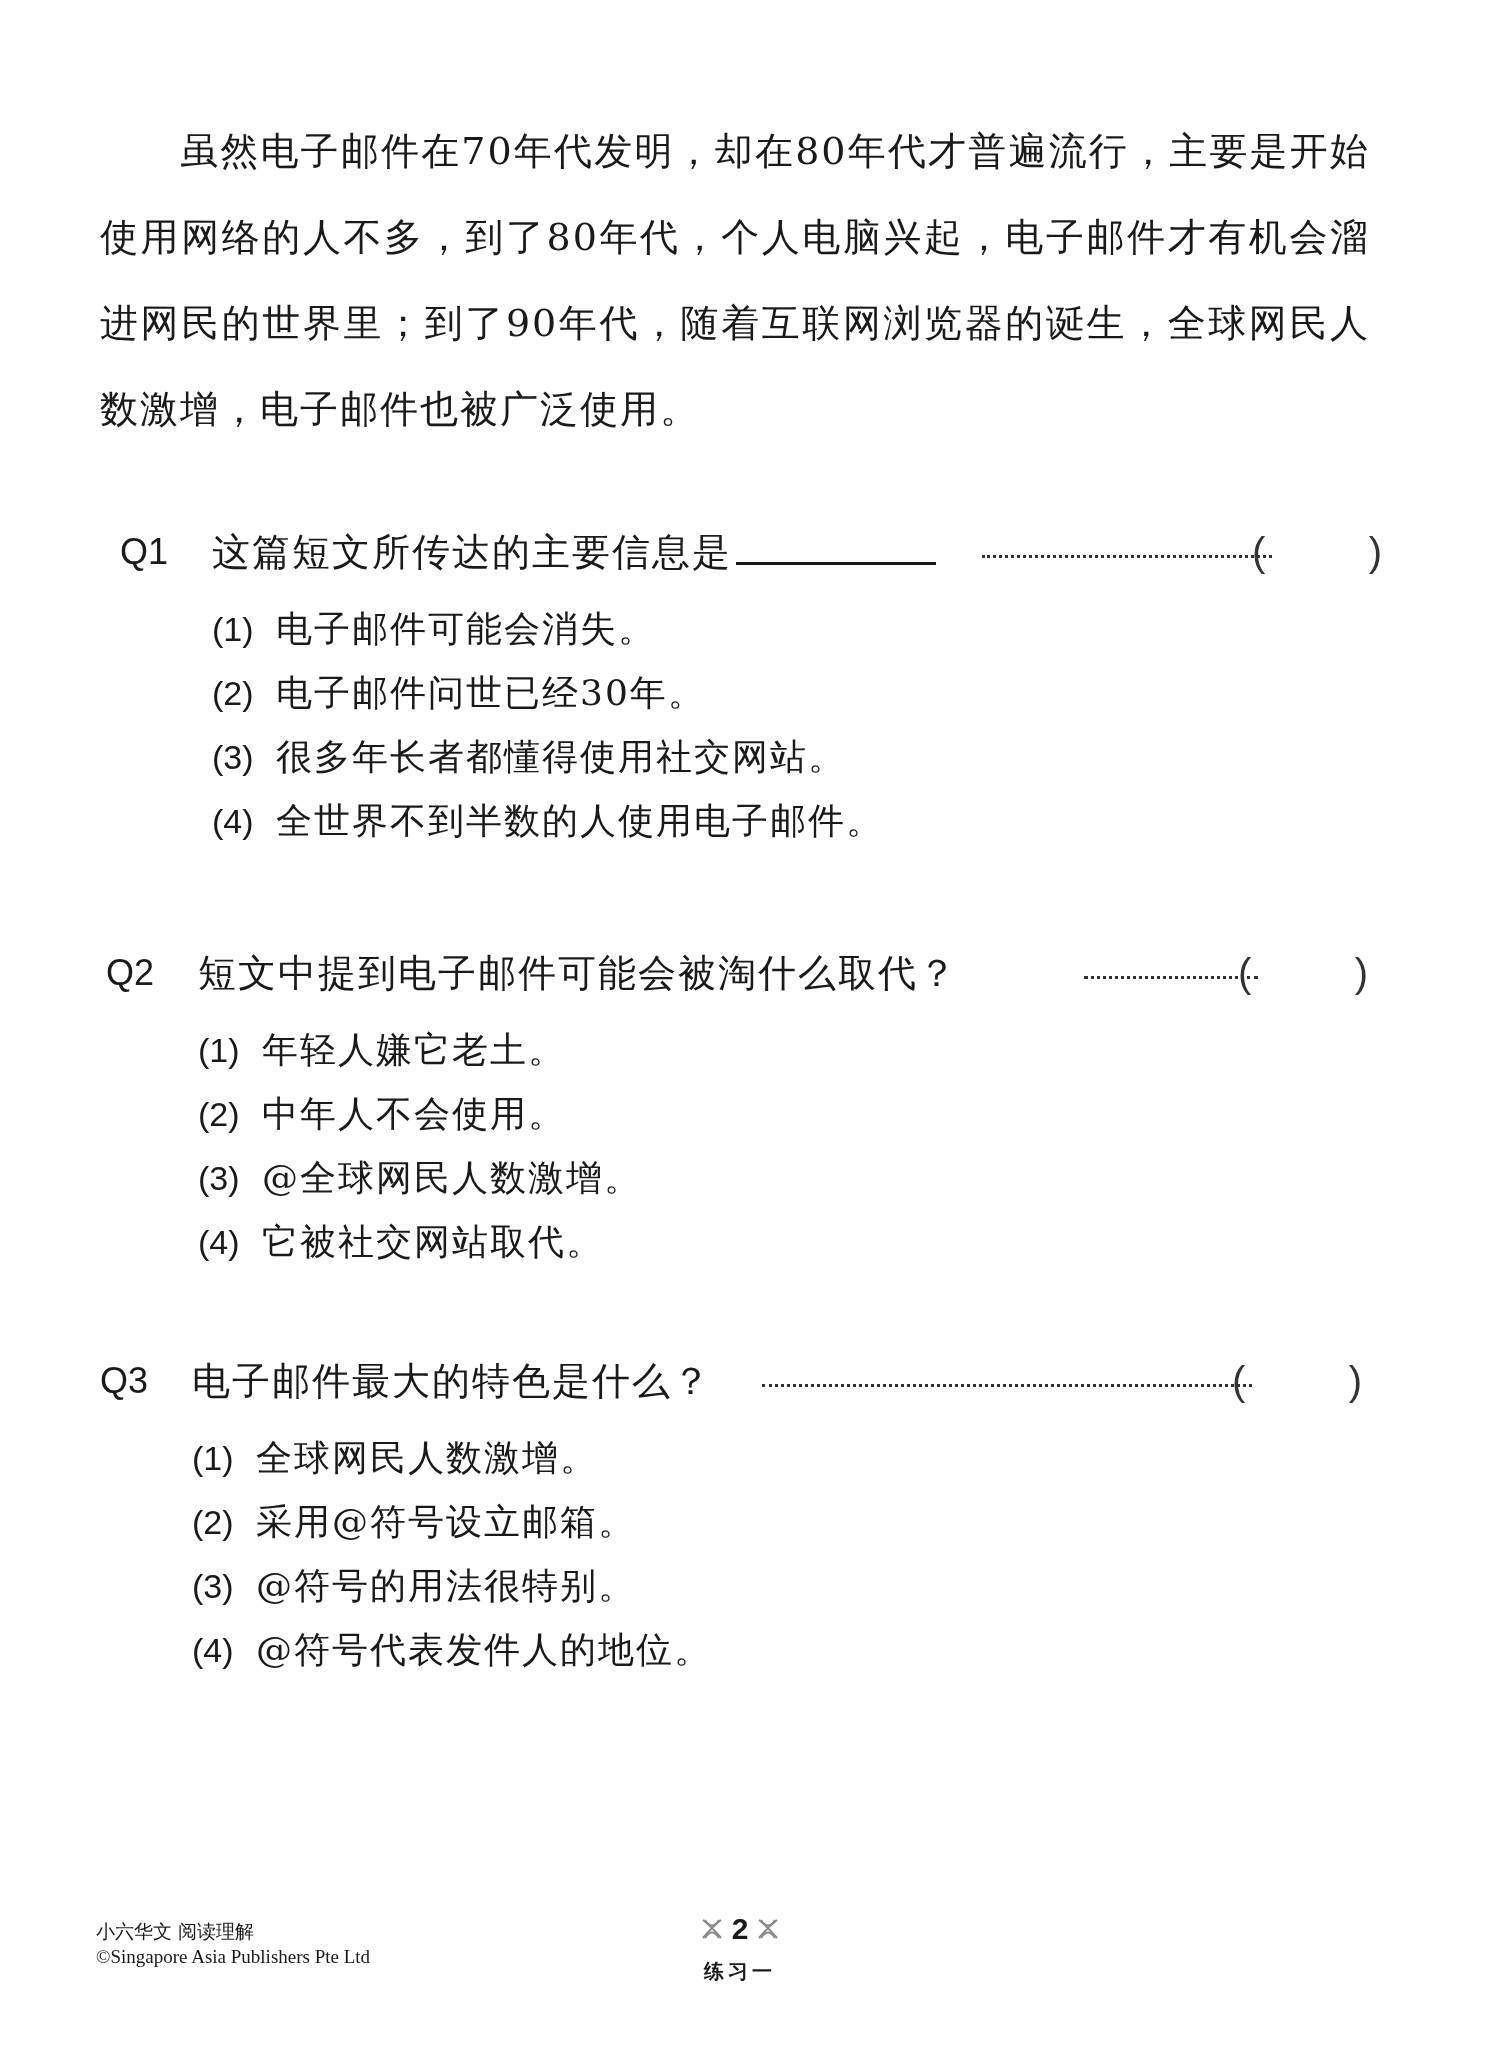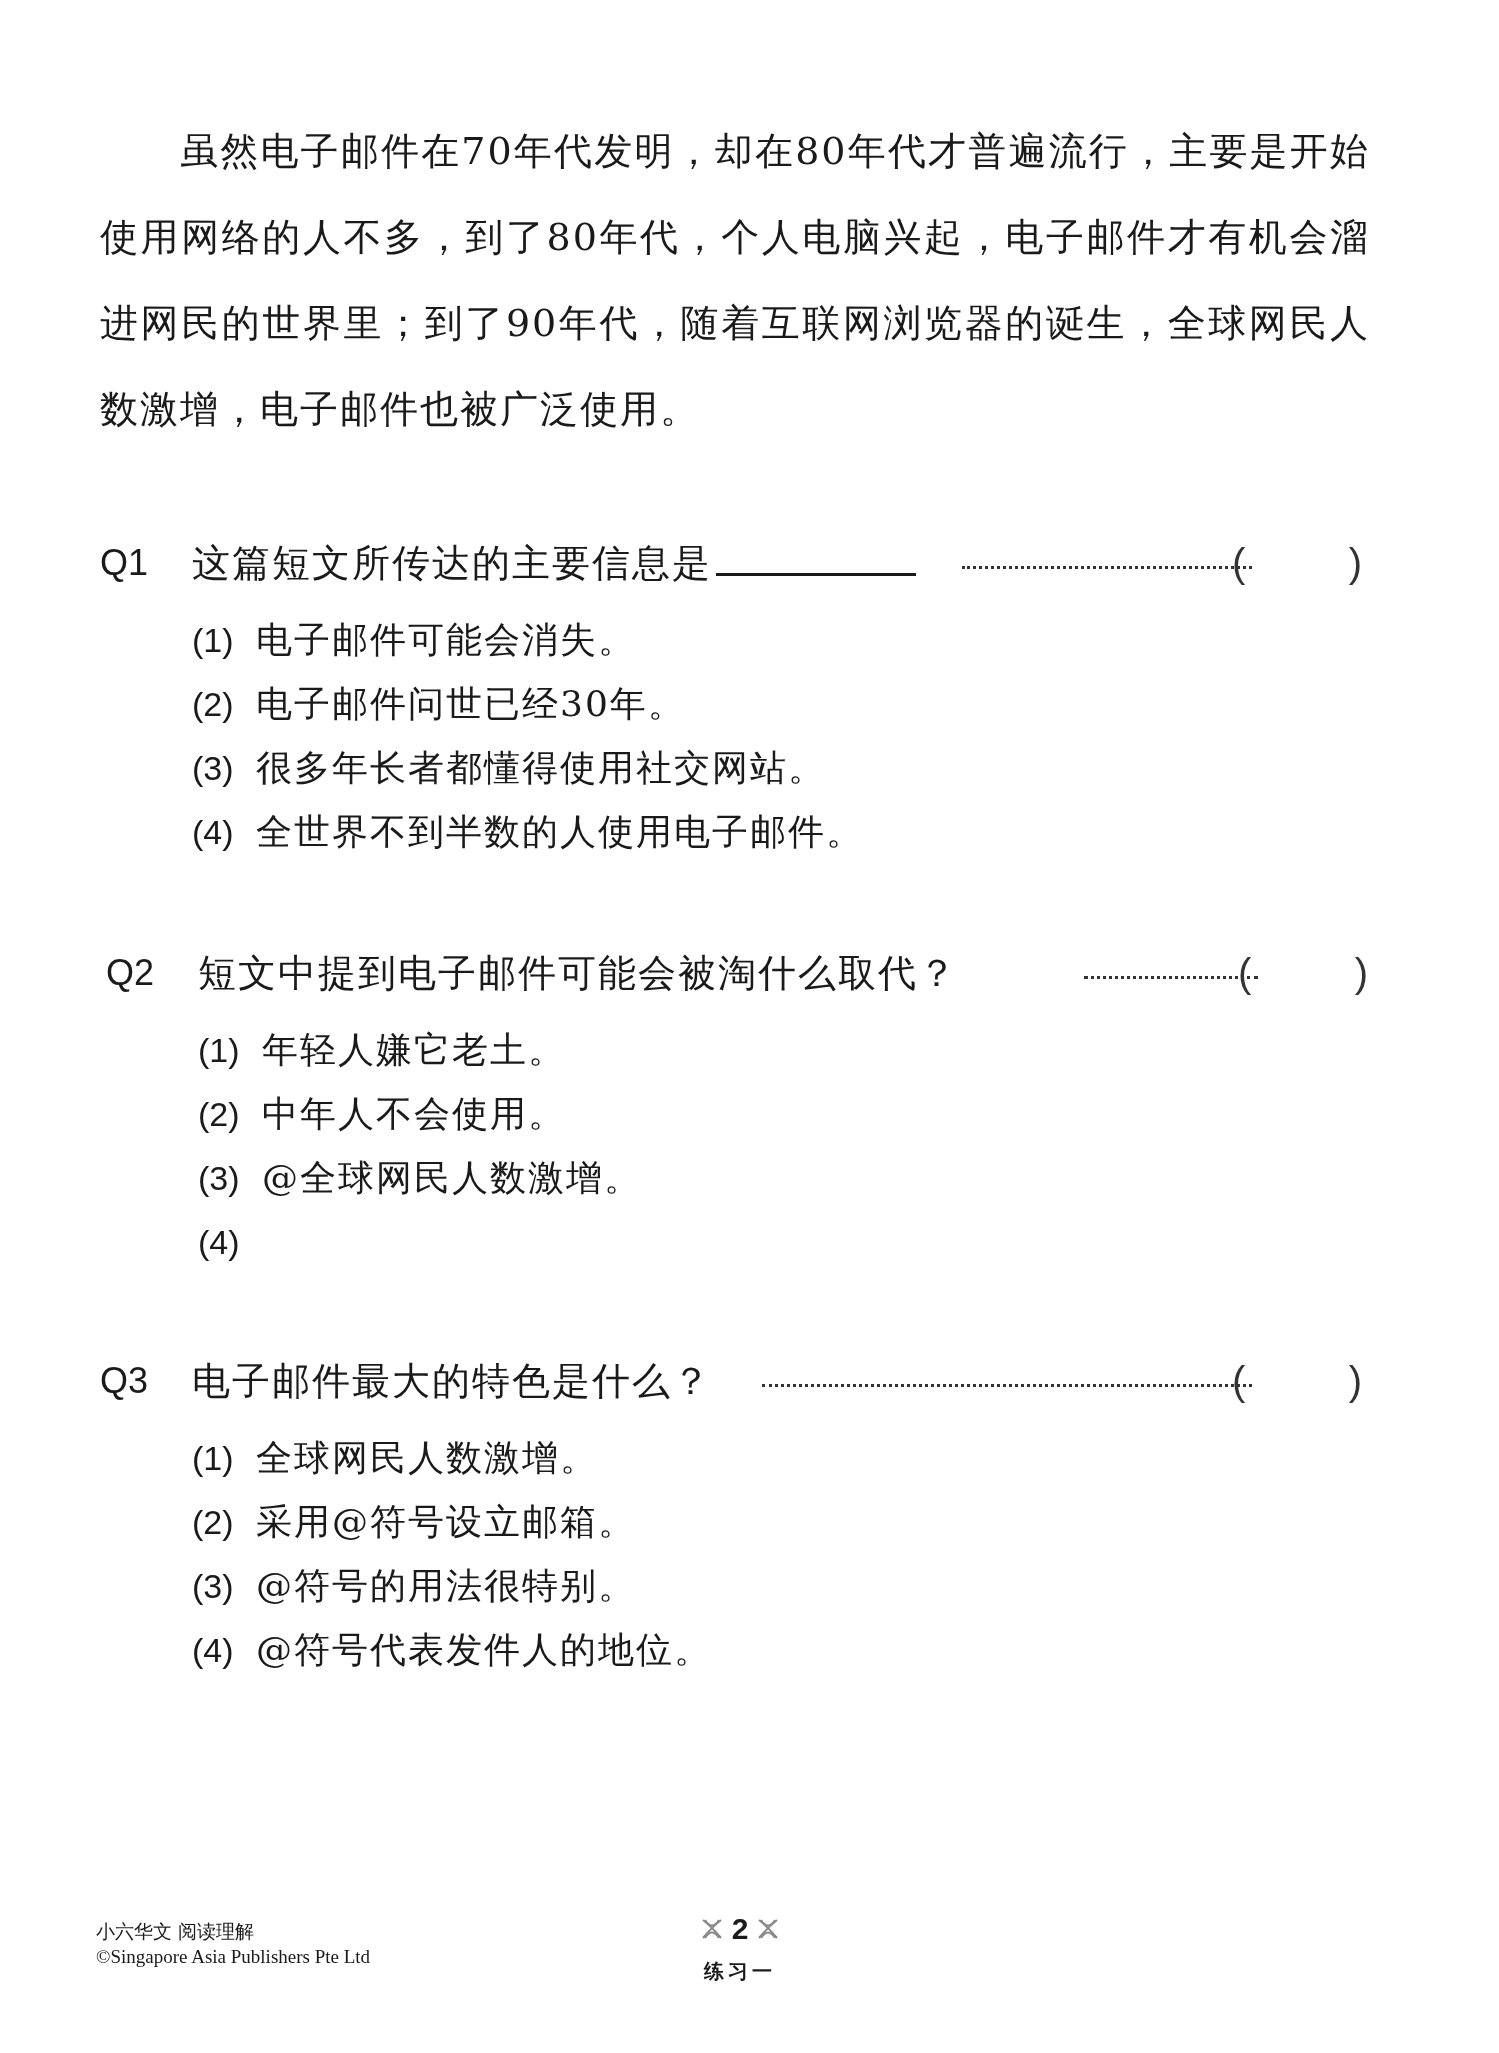--- a/index.html
+++ b/index.html
@@ -63,21 +63,21 @@
     font-family: "Liberation Sans", sans-serif; font-weight: bold; font-size: 30px; line-height: 34px;
   }
   .deco { width: 24px; height: 24px; }
   .exercise { font-size: 20px; font-weight: bold; margin-top: 12px; letter-spacing: 4px; }
 </style>
 </head>
 <body>
 
 <div class="passage">虽然电子邮件在70年代发明，却在80年代才普遍流行，主要是开始使用网络的人不多，到了80年代，个人电脑兴起，电子邮件才有机会溜进网民的世界里；到了90年代，随着互联网浏览器的诞生，全球网民人数激增，电子邮件也被广泛使用。</div>
 
-<div class="question" style="top:528px;">
+<div class="question" style="top:517px;margin-left:20px;">
   <div class="q-head">
     <span class="q-num">Q1</span>
     <span class="q-text">
       <span>这篇短文所传达的主要信息是</span><span class="q-blank"></span>
     </span>
     <span class="q-dots" style="left:862px; width:290px;"></span>
     <span class="q-bracket">
       <span>(</span>
       <span>)</span>
     </span>
@@ -120,20 +120,21 @@
     <li>
         <span class="opt-num">(2)</span>
         <span>中年人不会使用。</span>
       </li>
     <li>
         <span class="opt-num">(3)</span>
         <span>@全球网民人数激增。</span>
       </li>
     <li>
         <span class="opt-num">(4)</span>
+        <span>它被社交网站取代。</span>
       </li>
   </ul>
 </div>
 
 <div class="question" style="top:1346px;">
   <div class="q-head">
     <span class="q-num">Q3</span>
     <span class="q-text">电子邮件最大的特色是什么？</span>
     <span class="q-dots" style="left:662px; width:490px;"></span>
     <span class="q-bracket">

